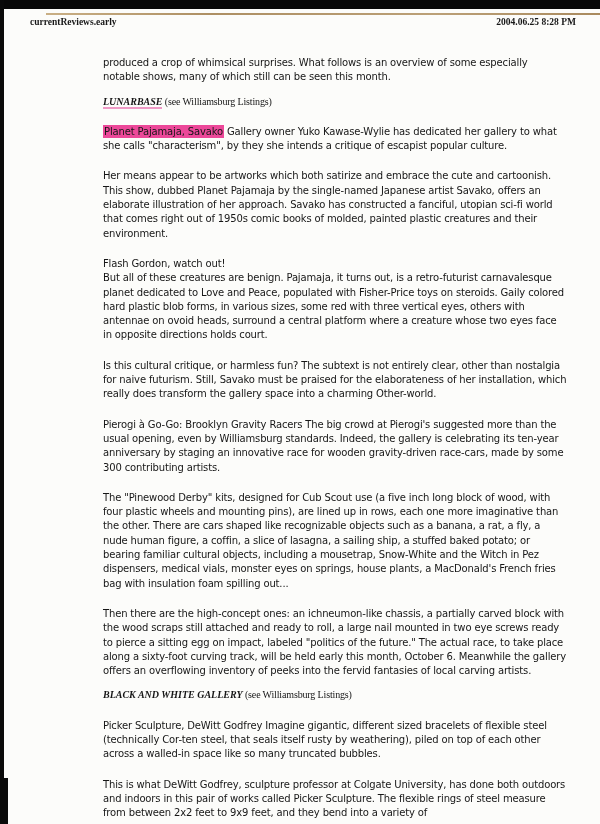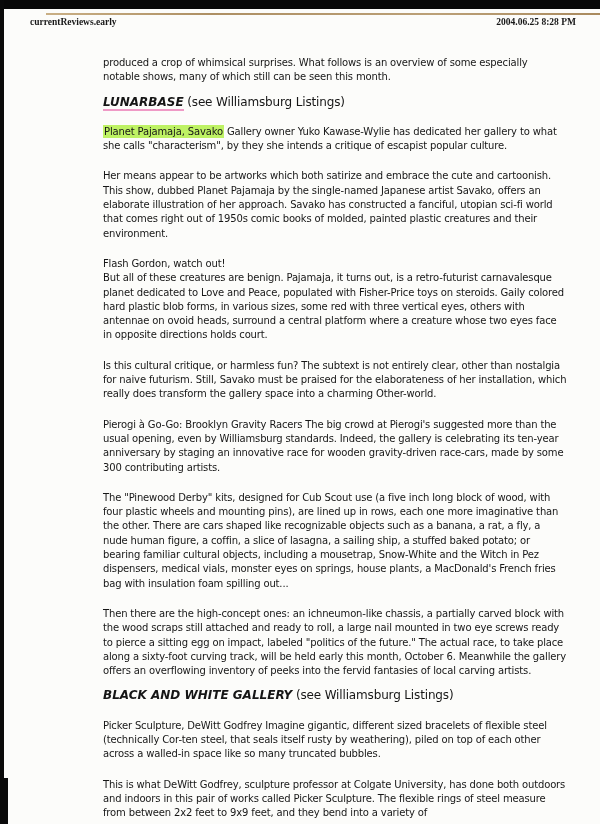--- a/index.html
+++ b/index.html
@@ -33,26 +33,26 @@
   }
   
   .article{
     position:absolute;top:40px;left:103px;width:464px;
     font-size:10px;line-height:14.3px;letter-spacing:-0.15px;
     color:#161616;
   }
   .body-para{margin:16px 0 10px 0;}
   .gallery-heading{
     margin:4px 0 10px 0;
-    font-size:12px;font-weight:normal;line-height:14.3px;
+    font-size:10px;font-weight:normal;line-height:14.3px;font-family:Liberation Serif, serif;
   }
   .gallery-name{font-weight:bold;font-style:italic;letter-spacing:0;}
   .pink-underline{border-bottom:2px solid #ef9ac6;}
   .heading-suffix{font-weight:normal;font-style:normal;}
-  .highlight{background:#bef264;padding:1px 1px;text-align:right;}
+  .highlight{background:#ec4899;padding:1px 1px;text-align:right;}
 </style>
 </head>
 <body>
 
 <div class="sheet">
   <div class="scan-bar-top"></div>
   <div class="scan-edge-left"></div>
   <div class="scan-corner-bl"></div>
   <div class="header-rule"></div>
 

